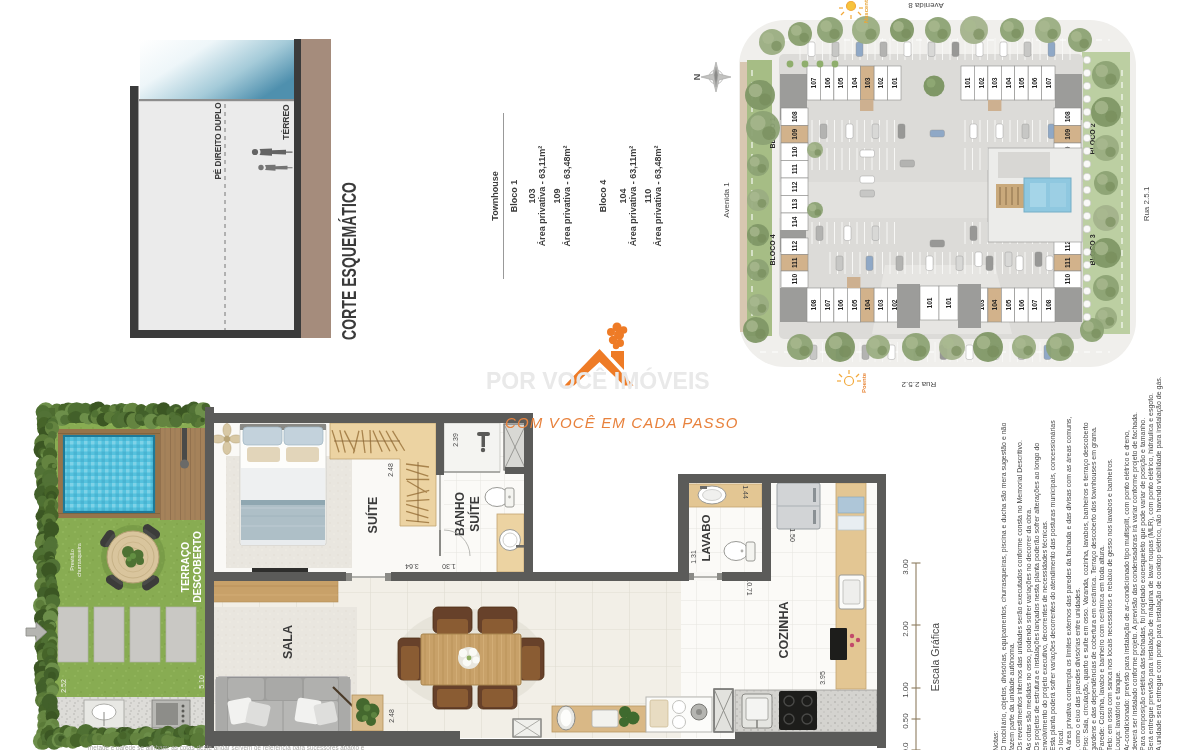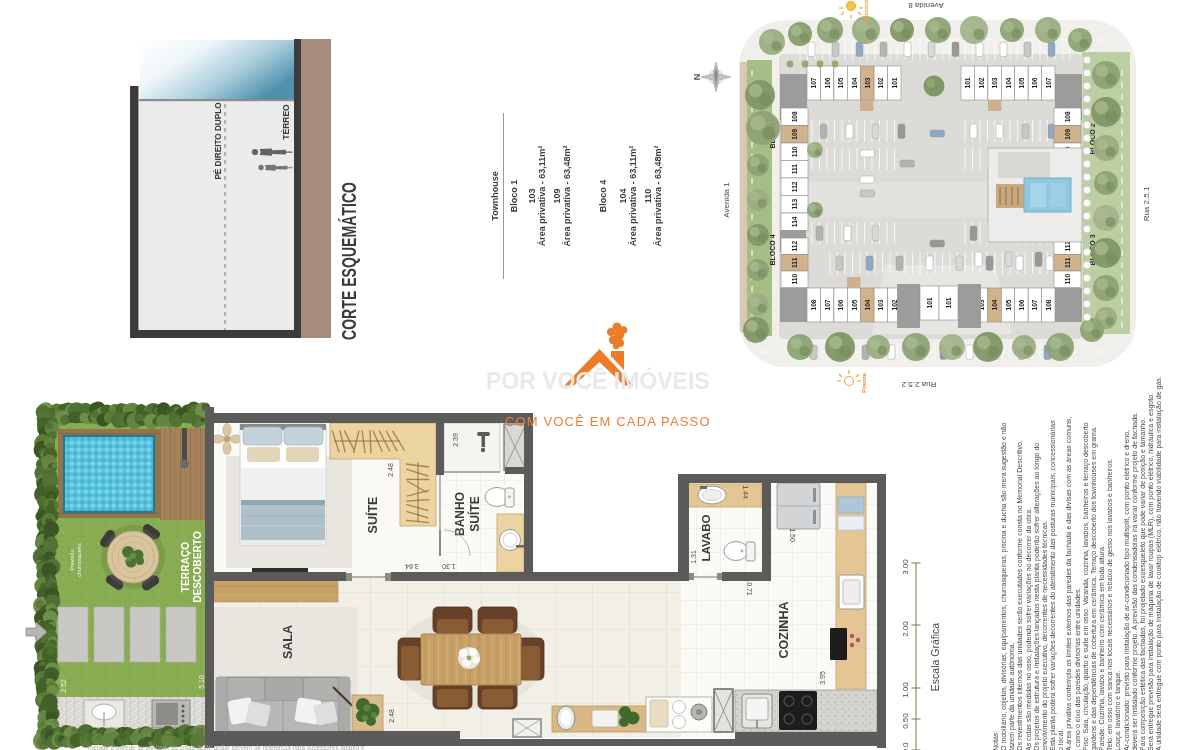--- a/index.html
+++ b/index.html
@@ -23,21 +23,21 @@
   <div>Área privativa - 63,48m²</div>
   <div style="margin-top:26px;">Bloco 4</div>
   <div style="margin-top:10px;">104</div>
   <div>Área privativa - 63,11m²</div>
   <div style="margin-top:5px;">110</div>
   <div>Área privativa - 63,48m²</div>
 </div>
 
 <div class="abs" style="z-index:5;left:486px;top:368px;width:228px;height:26px;text-align:left;color:#e9e9e9;font-size:23px;font-weight:bold;letter-spacing:0px;white-space:nowrap;">POR VOCÊ IMÓVEIS</div>
 
-<div class="abs" style="z-index:6;left:505px;top:414px;width:190px;height:13px;text-align:center;color:#e8823d;font-size:13px;letter-spacing:1.15px;white-space:nowrap;">COM VOCÊ EM CADA PASSO</div>
+<div class="abs" style="z-index:6;left:505px;top:414px;width:190px;height:13px;text-align:center;color:#e8823d;font-size:15px;letter-spacing:1.15px;white-space:nowrap;font-style:italic;">COM VOCÊ EM CADA PASSO</div>
 
 <svg class="abs" style="left:0;top:0;" width="1200" height="750" viewBox="0 0 1200 750">
 
 <defs>
       <linearGradient id="sky" x1="0" y1="0" x2="1" y2="0.62">
         <stop offset="0" stop-color="#ffffff"></stop>
         <stop offset="0.35" stop-color="#eef6f9"></stop>
         <stop offset="0.7" stop-color="#a5cbd9"></stop>
         <stop offset="1" stop-color="#4f90ae"></stop>
       </linearGradient>

